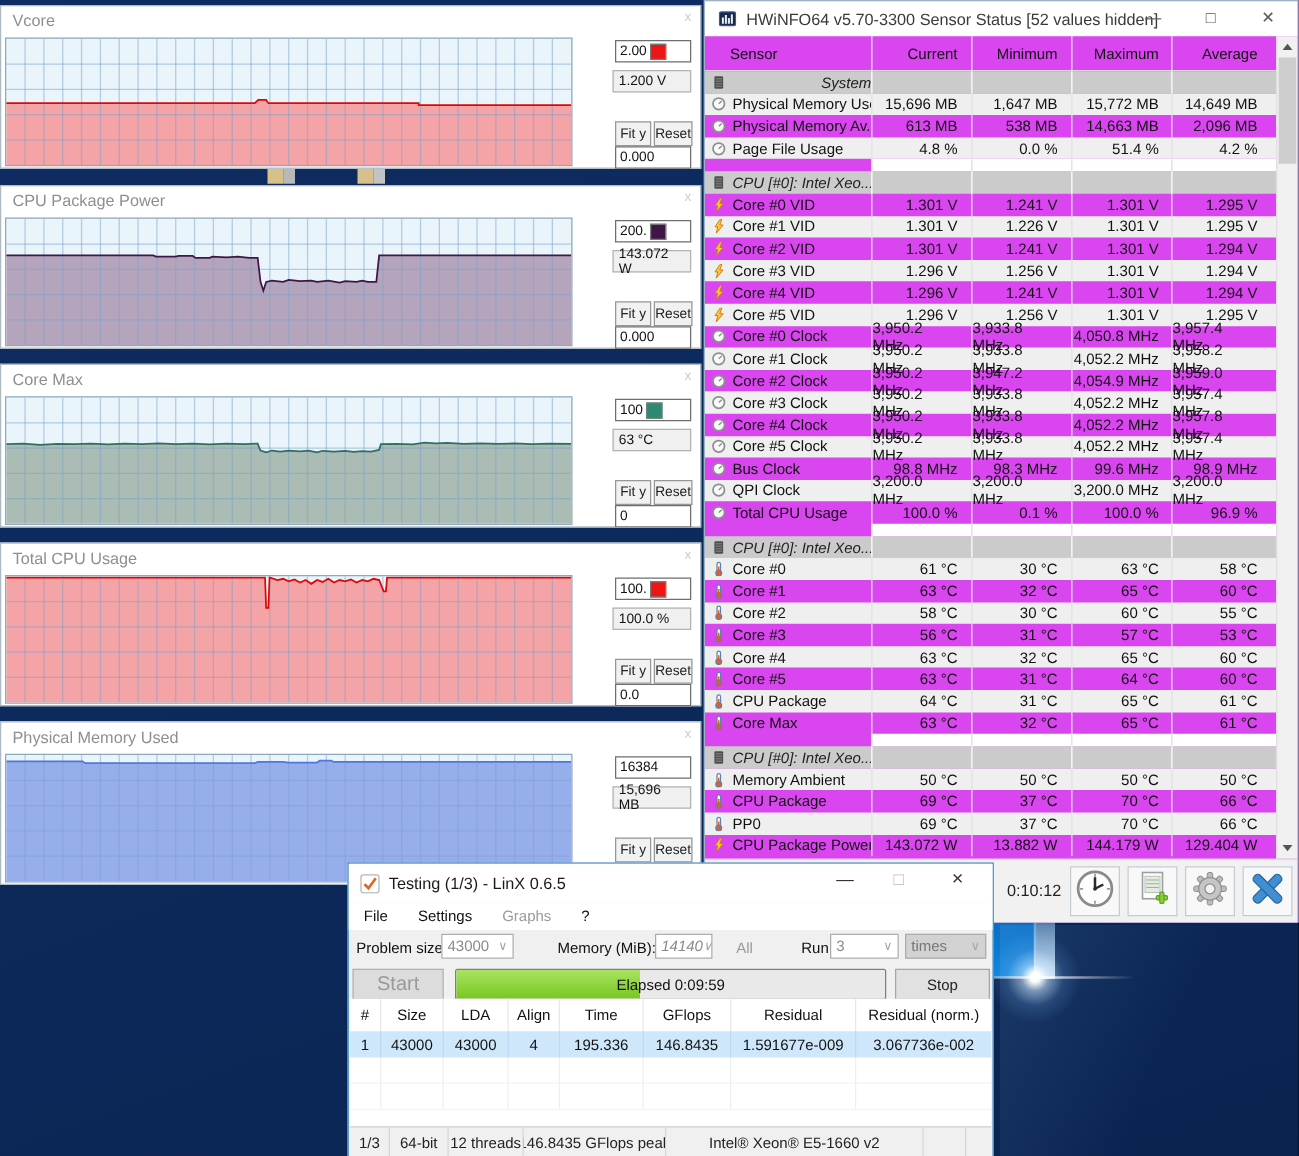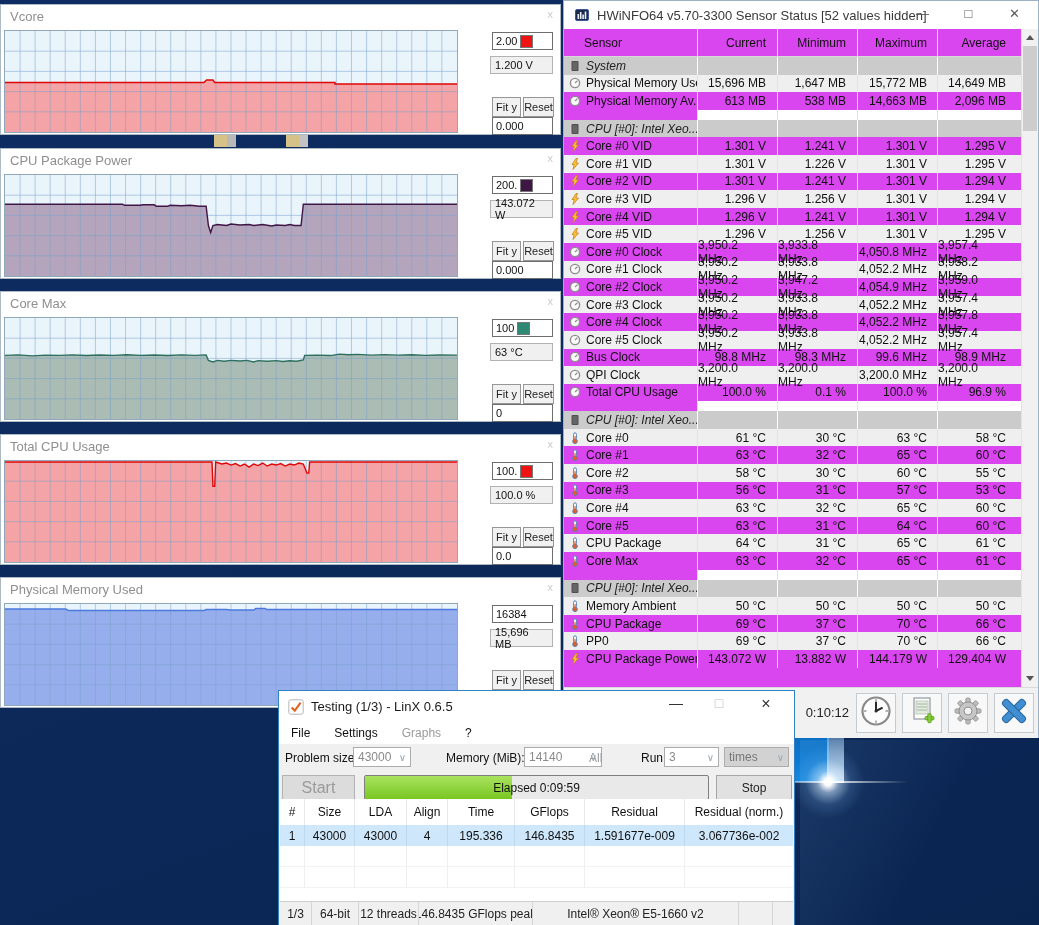--- a/index.html
+++ b/index.html
@@ -39,21 +39,21 @@
   .cap.min{left:336px;} .cap.max{left:382px;} .cap.cls{left:428px;}
   .hw-colhead{position:absolute;left:0;top:28px;width:457px;height:28px;display:flex;font-size:12px;color:#111;border-bottom:1px solid #d8d8d8;box-sizing:border-box;}
   .hc{display:flex;align-items:center;box-sizing:border-box;}
   .hc.lab{width:133px;padding-left:20px;}
   .hc.num{justify-content:flex-end;border-left:1px solid #e6e6e6;}
   .hc.c1{width:80px;padding-right:11px;} .hc.c2{width:80px;padding-right:11px;}
   .hc.c3{width:80px;padding-right:10px;} .hc.c4{width:84px;padding-right:15px;}
   .hw-body{position:absolute;left:0;top:56px;width:457px;}
   .s-row{height:17.6px;display:flex;align-items:center;font-size:12px;color:#111;}
   .s-row.shade{background:#efefef;}
-  .s-row.s-header{background:#cbcbcb;font-style:italic;color:#222;}
+  .s-row.s-header{background:#cbcbcb;font-style:italic;color:#222;text-align:right;}
   .s-ic{width:22px;padding-left:5px;box-sizing:border-box;display:flex;align-items:center;}
   .s-label{width:111px;white-space:nowrap;overflow:hidden;}
   .s-v{height:100%;display:flex;align-items:center;justify-content:flex-end;border-left:1px solid #e2e2e2;box-sizing:border-box;}
   .s-header .s-v{border-left:1px solid #fff;}
   .v1{width:80px;padding-right:11px;} .v2{width:80px;padding-right:11px;}
   .v3{width:80px;padding-right:10px;} .v4{width:84px;padding-right:15px;}
   .s-gap{height:10px;display:flex;}
   .s-gap .s-v{background:#fff;}
   .hw-scroll{position:absolute;top:28px;right:0;width:17px;height:658px;background:#f1f1f1;border-left:1px solid #e2e2e2;box-sizing:border-box;}
   .sc-btn{position:absolute;left:0;width:16px;height:17px;display:flex;align-items:center;justify-content:center;}
@@ -437,20 +437,33 @@
               <circle cx="6" cy="6" r="4.6" fill="#fafafa" stroke="#8f8f8f" stroke-width="1.4"></circle>
               <path d="M6 6 L8.4 3.8" stroke="#8f8f8f" stroke-width="1.2" fill="none"></path>
             </svg>
           </span>
           <span class="s-label">Physical Memory Av...</span>
           <span class="s-v v1">613 MB</span>
           <span class="s-v v2">538 MB</span>
           <span class="s-v v3">14,663 MB</span>
           <span class="s-v v4">2,096 MB</span>
         </div>
+        <div class="s-row shade">
+          <span class="s-ic">
+            <svg width="12" height="12" viewBox="0 0 12 12">
+              <circle cx="6" cy="6" r="4.6" fill="#fafafa" stroke="#8f8f8f" stroke-width="1.4"></circle>
+              <path d="M6 6 L8.4 3.8" stroke="#8f8f8f" stroke-width="1.2" fill="none"></path>
+            </svg>
+          </span>
+          <span class="s-label">Page File Usage</span>
+          <span class="s-v v1">4.8 %</span>
+          <span class="s-v v2">0.0 %</span>
+          <span class="s-v v3">51.4 %</span>
+          <span class="s-v v4">4.2 %</span>
+        </div>
         <div class="s-gap">
           <span class="s-ic"></span>
           <span class="s-label"></span>
           <span class="s-v v1"></span>
           <span class="s-v v2"></span>
           <span class="s-v v3"></span>
           <span class="s-v v4"></span>
         </div>
         <div class="s-row s-header">
           <span class="s-ic">
@@ -958,21 +971,21 @@
       <span>Settings</span>
       <span class="dis">Graphs</span>
       <span>?</span>
     </div>
     <span class="lx-lab" style="left:6px;">Problem size:</span>
     <span class="combo" style="left:74px;width:58px;">
         <span>43000</span>
         <span class="chev">∨</span>
       </span>
     <span class="lx-lab" style="left:167px;">Memory (MiB):</span>
-    <span class="combo" style="left:245px;width:78px;">
+    <span class="combo" style="left:245px;width:46px;font-style:italic;">
         <span>14140</span>
         <span class="chev">∨</span>
       </span>
     <span class="lx-lab dis" style="left:310px;">All</span>
     <span class="lx-lab" style="left:362px;">Run:</span>
     <span class="combo" style="left:385px;width:55px;">
         <span>3</span>
         <span class="chev">∨</span>
       </span>
     <span class="combo gray" style="left:445px;width:65px;">

